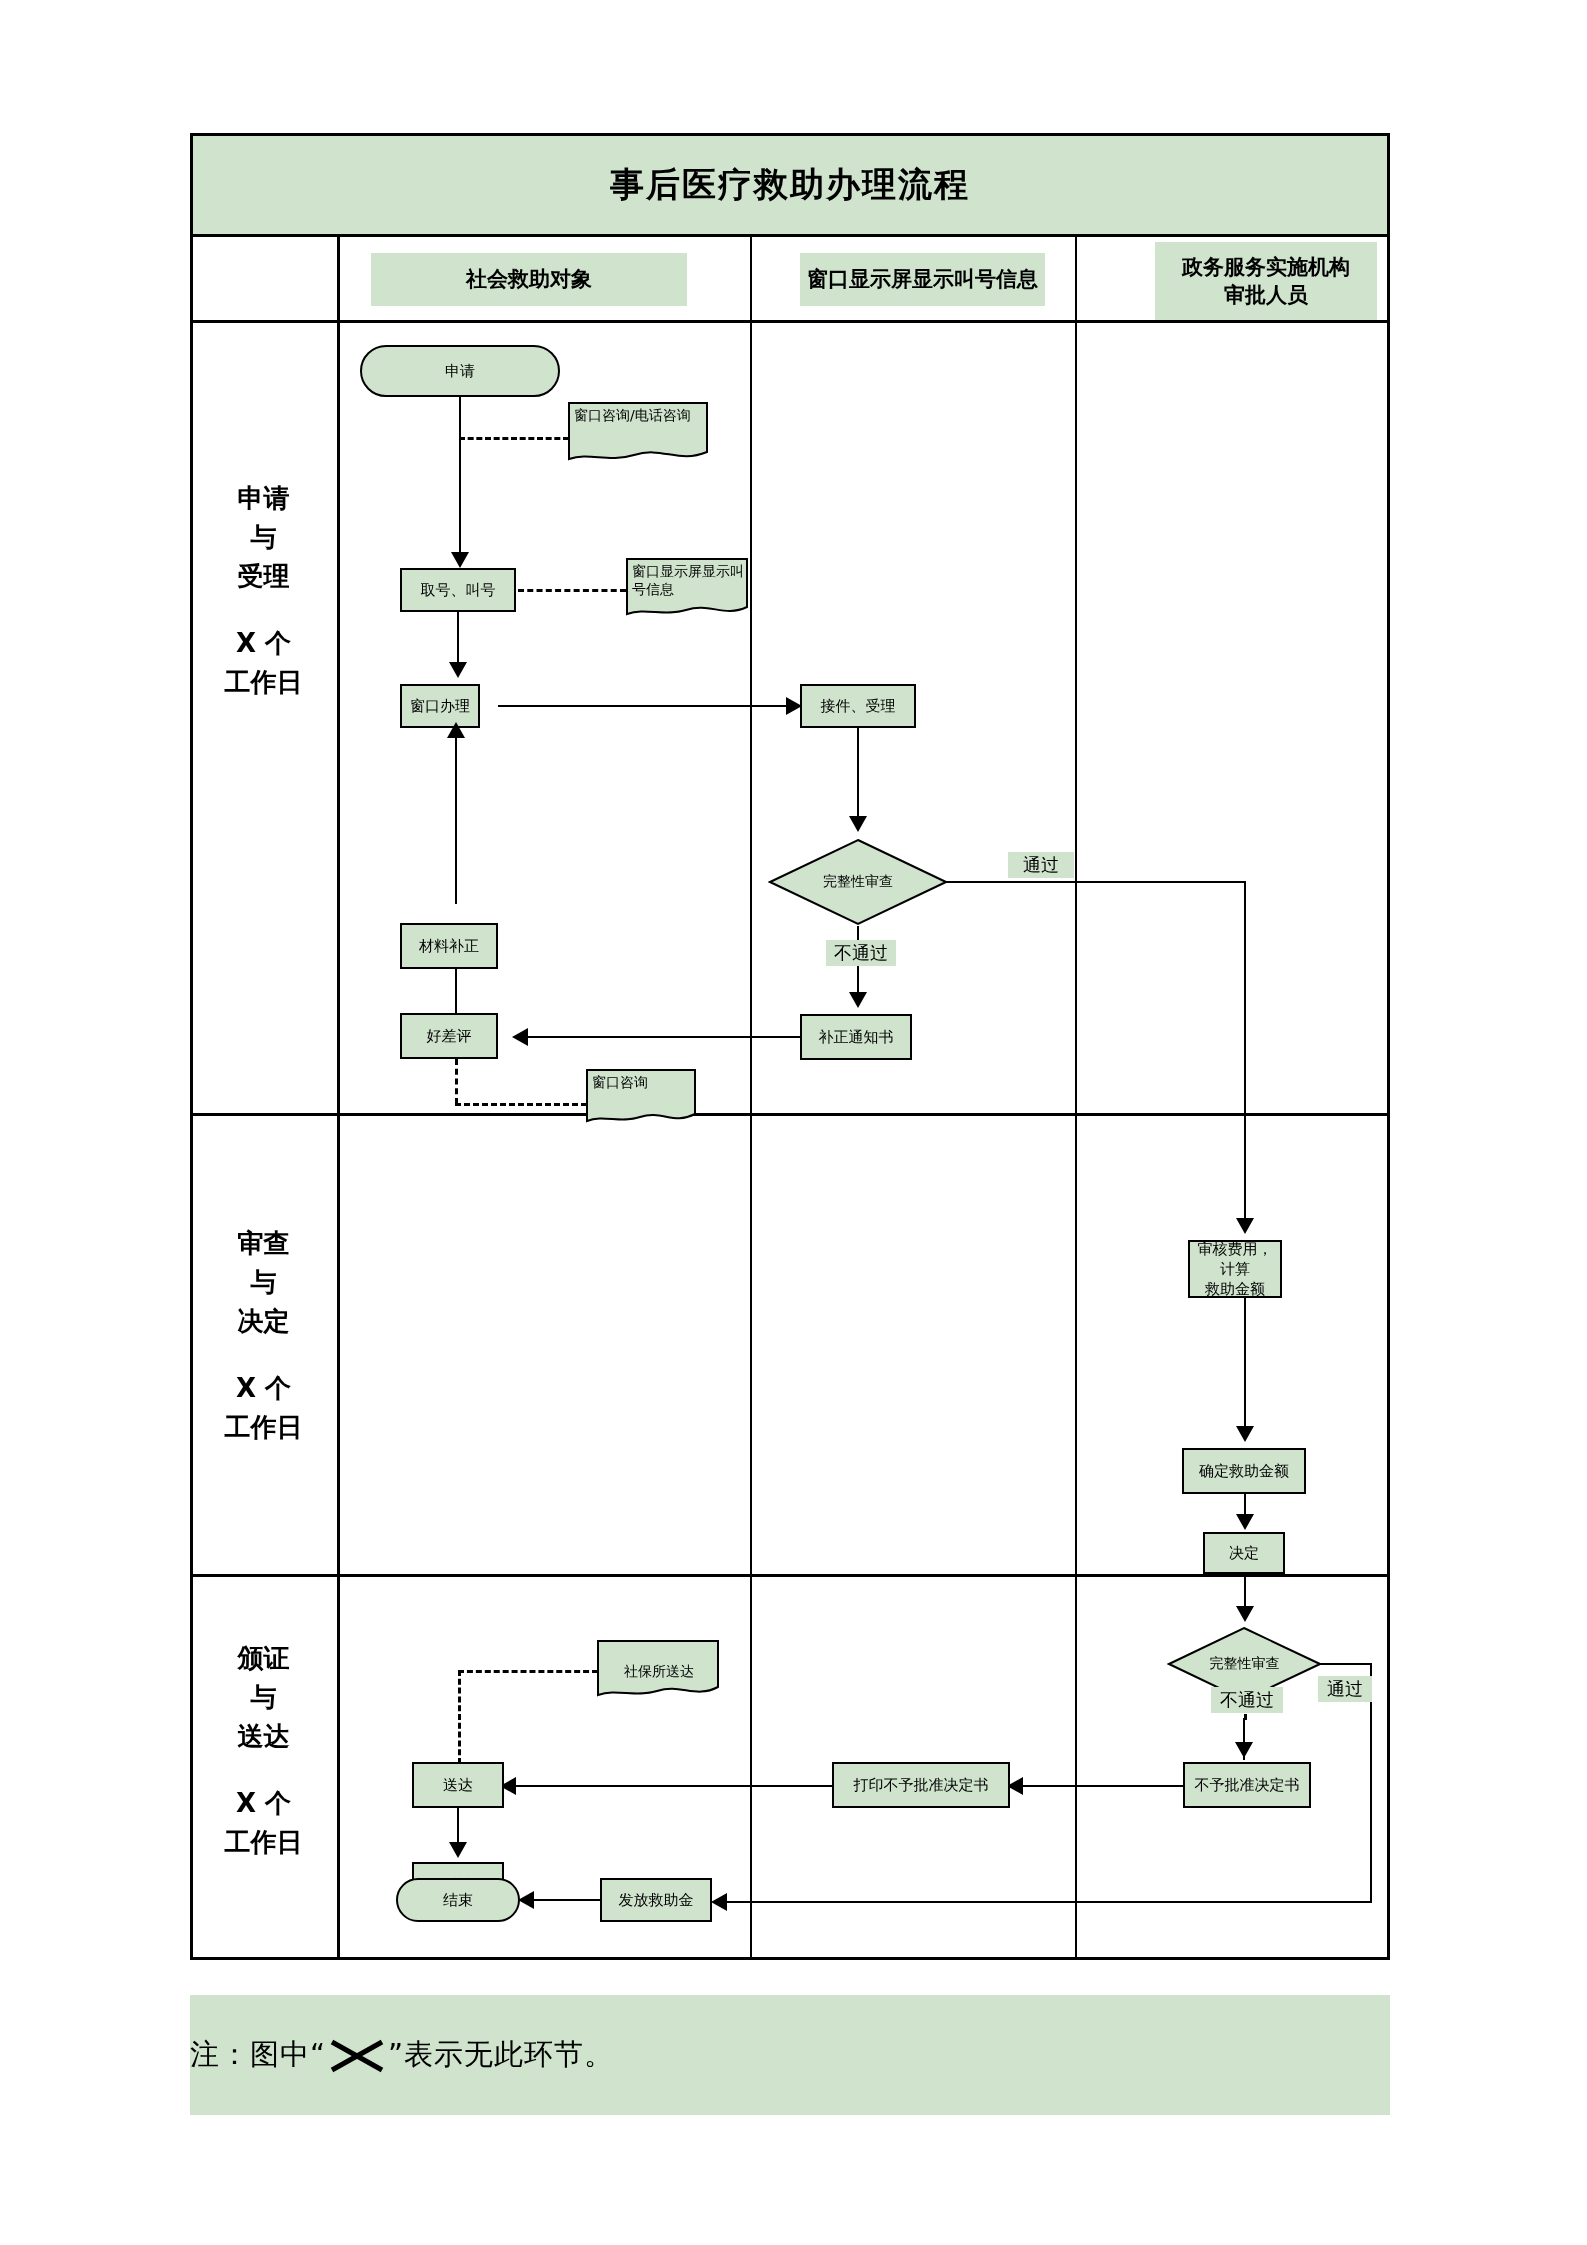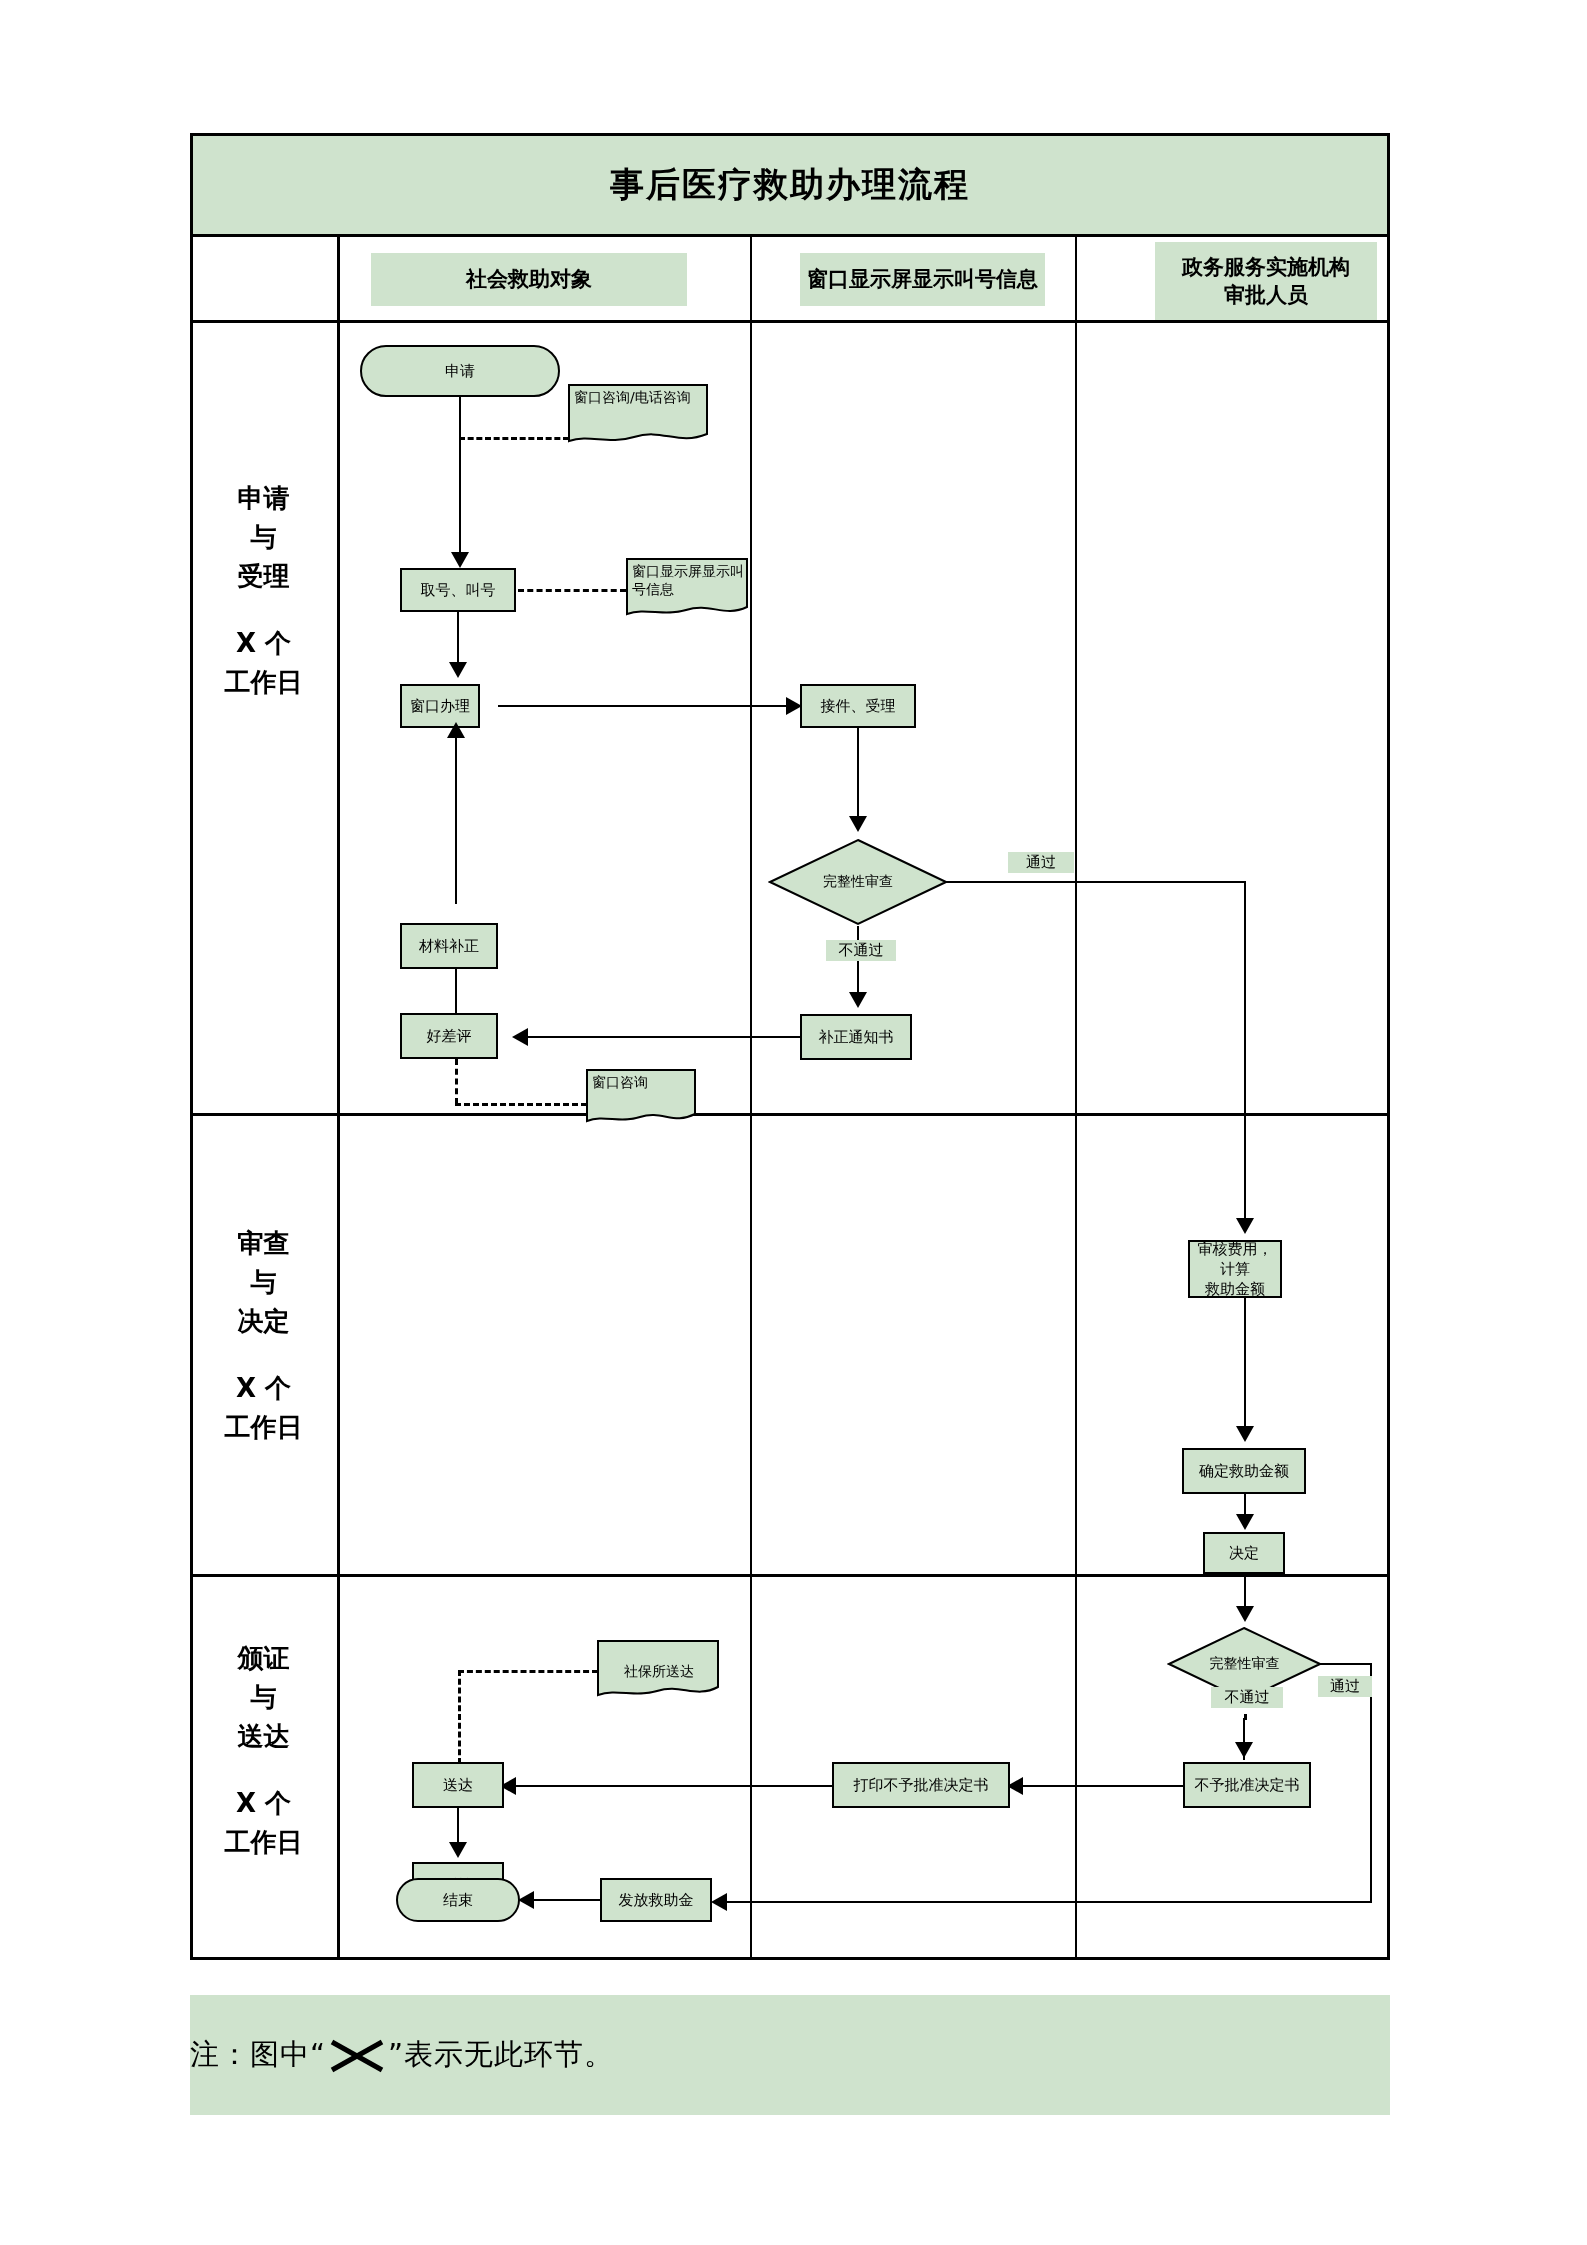--- a/index.html
+++ b/index.html
@@ -39,21 +39,21 @@
   .diamond svg{position:absolute;left:0;top:0;}
   .diamond .dlabel{position:absolute;left:0;top:0;width:100%;height:100%;
       display:flex;align-items:center;justify-content:center;font-size:14px;}
 
   
   .note{position:absolute;}
   .note svg{position:absolute;left:0;top:0;}
   .note .ntext{position:absolute;left:6px;top:4px;right:4px;font-size:14px;line-height:1.3;}
 
   
-  .elabel{position:absolute;background:#cfe3cd;font-size:15px;padding:1px 3px;text-align:center;}
+  .elabel{position:absolute;background:#cfe3cd;font-size:18px;padding:1px 3px;text-align:center;}
 
   
   .conn{position:absolute;background:#000;}
   .conn.v{width:2px;}
   .conn.h{height:2px;}
   .dash-h{position:absolute;height:0;border-top:3px dashed #000;}
   .dash-v{position:absolute;width:0;border-left:3px dashed #000;}
   .arrow{position:absolute;width:0;height:0;}
   .arrow.down{border-left:9px solid transparent;border-right:9px solid transparent;border-top:16px solid #000;}
   .arrow.up{border-left:9px solid transparent;border-right:9px solid transparent;border-bottom:16px solid #000;}
@@ -117,21 +117,21 @@
     <span>X 个</span>
     <span>工作日</span>
   </div>
 
   <div class="node term" style="left:360px;top:345px;width:200px;height:52px;">申请</div>
 
   <div class="conn v" style="left:459px;top:397px;height:167px;"></div>
   <div class="arrow down" style="left:451px;top:552px;"></div>
 
   <div class="dash-h" style="left:459px;top:437px;width:110px;"></div>
-  <div class="note" style="left:568px;top:384px;width:140px;height:60px;">
+  <div class="note" style="left:568px;top:402px;width:140px;height:60px;">
     <svg width="140" height="60" viewBox="0 0 140 60">
       <path d="M1,1 L139,1 L139,50 C110,62 95,44 66,53 C40,61 22,50 1,57 Z" fill="#cfe3cd" stroke="#000" stroke-width="2"></path>
     </svg>
     <div class="ntext">窗口咨询/电话咨询</div>
   </div>
 
   <div class="node" style="left:400px;top:568px;width:116px;height:44px;">取号、叫号</div>
 
   <div class="dash-h" style="left:518px;top:589px;width:108px;"></div>
   <div class="note" style="left:626px;top:558px;width:122px;height:60px;">

